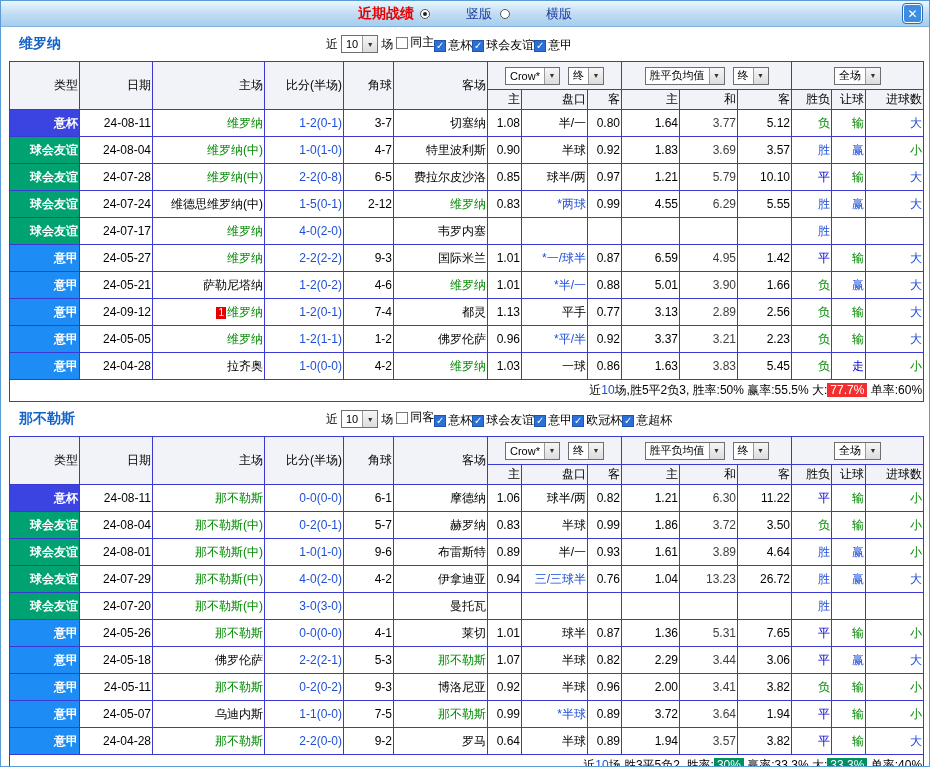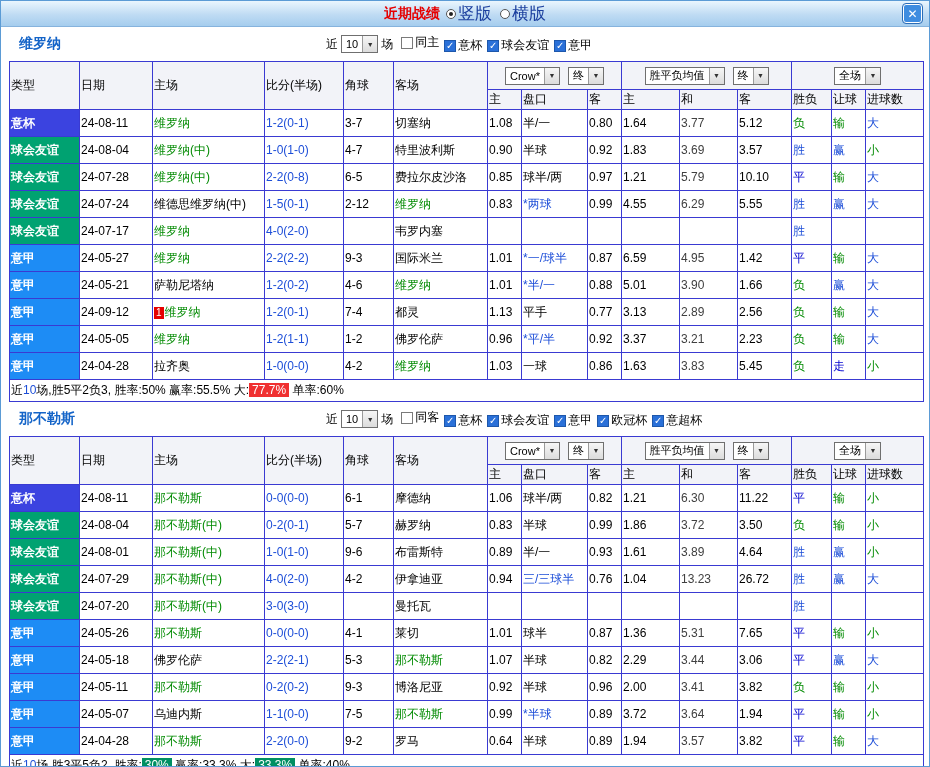--- a/index.html
+++ b/index.html
@@ -8,40 +8,40 @@
          font-family:"Liberation Sans","DejaVu Sans",sans-serif; }
   #app { width:930px; height:767px; border:1px solid #5b9bd5; position:relative; overflow:hidden; background:#fff; }
 
   .titlebar { height:26px; background:linear-gradient(#eaf6fe,#bfdbf3 55%,#a5cdee);
               border-bottom:1px solid #86b3dd; display:flex; align-items:center; justify-content:center;
               position:relative; gap:6px; }
   .title { color:#e60000; font-weight:bold; font-size:14px; }
   .radio-group { display:inline-flex; align-items:center; gap:2px; cursor:pointer; }
   .radio { width:10px; height:10px; border-radius:50%; border:1px solid #555; background:#fff; display:inline-block; position:relative; }
   .radio.on::after { content:""; position:absolute; left:2px; top:2px; width:4px; height:4px; border-radius:50%; background:#222; }
-  .radio-label { font-size:17px; color:#1b3f9e; }
+  .radio-label { font-size:13px; color:#1b3f9e;margin-left:34px; }
   .close-btn { position:absolute; right:7px; top:3px; width:19px; height:19px; background:#3f8de0;
                border:1px solid #fff; outline:1px solid #2b6db8; border-radius:3px; color:#fff; font-size:12px;
                font-weight:bold; display:flex; align-items:center; justify-content:center; cursor:pointer; }
 
   .section-band { height:34px; position:relative; display:flex; align-items:center; padding-left:18px; }
   .team-name { color:#1464c8; font-weight:bold; font-size:14px; }
   .filter-bar { position:absolute; left:325px; top:0; height:100%; display:flex; align-items:center; gap:3px; font-size:12px; color:#000; white-space:nowrap; }
 
   .sel { display:inline-flex; align-items:stretch; border:1px solid #6f6f6f; background:#fff; height:18px; font-size:11px; vertical-align:middle; cursor:pointer; }
   .sel .txt { padding:0 4px; display:flex; align-items:center; white-space:nowrap; color:#000; }
   .sel .arr { width:15px; background:linear-gradient(#f6f6f6,#dcdcdc); border-left:1px solid #9a9a9a;
               display:flex; align-items:center; justify-content:center; font-size:7px; color:#333; }
 
-  .cb { display:inline-flex; align-items:center; gap:2px; margin-left:5px; cursor:pointer;text-align:right; }
+  .cb { display:inline-flex; align-items:center; gap:2px; cursor:pointer;text-align:right; }
   .cb .box { width:12px; height:12px; border:1px solid #5f87c6; display:inline-flex; align-items:center; justify-content:center; font-size:10px; line-height:1; }
   .cb .box.on { background:#2a70d8; color:#fff; border-color:#1d57ab; }
   .cb .box.off { background:#fff; border-color:#7a7a7a; }
 
-  table { border-collapse:collapse; table-layout:fixed; width:914px; margin:0 8px; font-size:12px; text-align:left; }
+  table { border-collapse:collapse; table-layout:fixed; width:914px; margin:0 8px; font-size:12px; text-align:right; }
   th,td { border:1px solid #3a3ad2; padding:0 1px; overflow:hidden; white-space:nowrap; }
   thead th { background:#f2f3f8; font-weight:normal; color:#000; }
   tr.hdr1 th { height:28px; }
   tr.hdr2 th { height:20px; }
   tbody td { height:27px; background:#fff; }
   .selgroup { display:flex; align-items:center; justify-content:center; gap:8px; }
 
   .t-cup { background:#3b43e0; color:#fff; font-weight:bold; }
   .t-frd { background:#00a271; color:#fff; font-weight:bold; }
   .t-lg  { background:#1d8cf5; color:#fff; font-weight:bold; }

